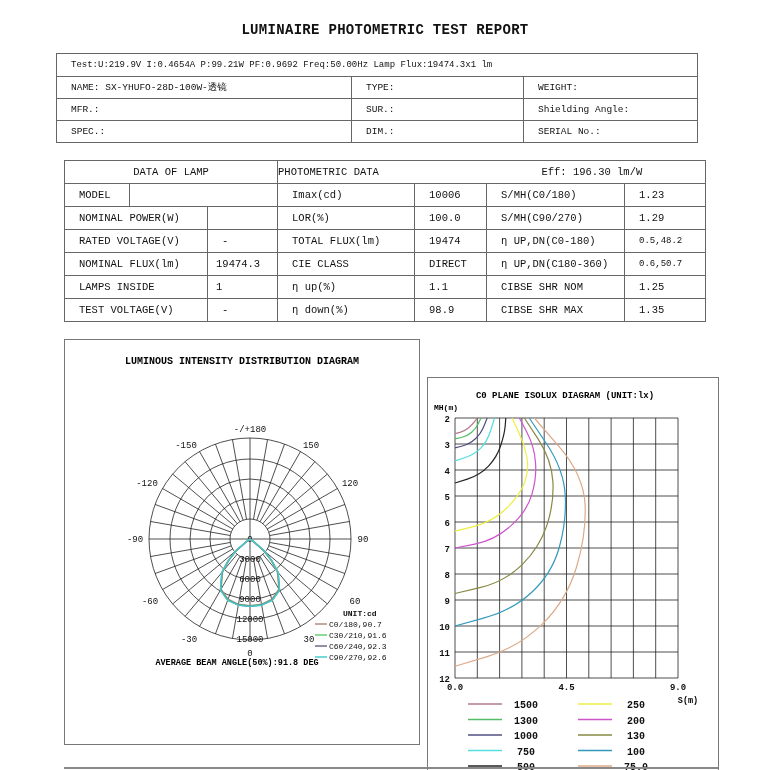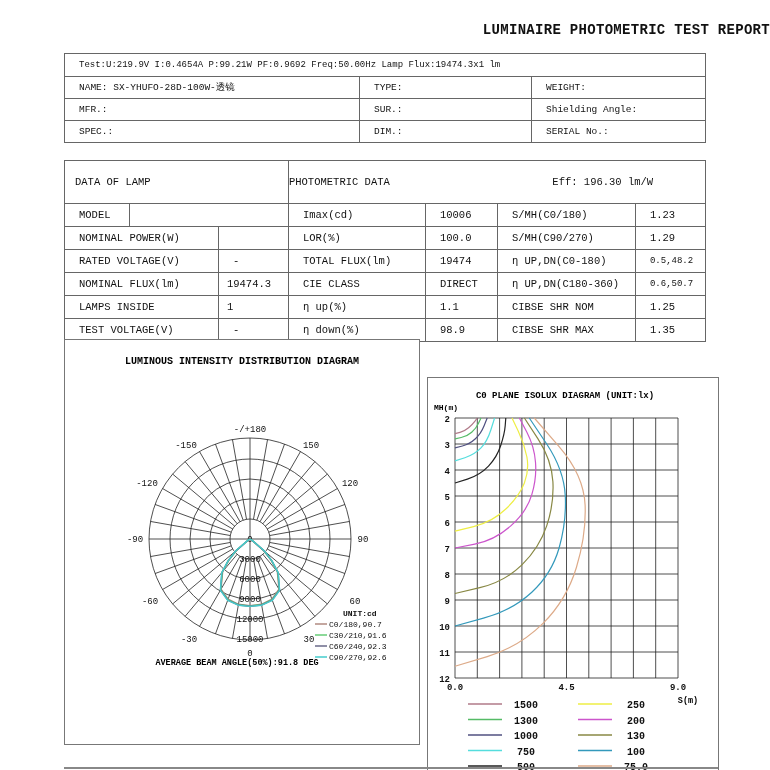--- a/index.html
+++ b/index.html
@@ -1,26 +1,26 @@
 <!DOCTYPE html>
 <html><head>
 <meta charset="utf-8">
 <style>
   html,body{margin:0;padding:0;background:#fff;}
   body{width:770px;height:770px;position:relative;font-family:"Liberation Mono","DejaVu Sans Mono",monospace;color:#111;overflow:hidden;}
-  .title{position:absolute;left:0;top:22px;width:770px;text-align:right;font-weight:bold;font-size:14px;letter-spacing:0.3px;}
+  .title{position:absolute;left:0;top:22px;width:770px;text-align:center;font-weight:bold;font-size:14px;letter-spacing:0.3px;}
   table{border-collapse:collapse;position:absolute;}
   td{border:1px solid #666;font-size:10px;padding:0 0 0 14px;height:22px;white-space:nowrap;}
-  #info{left:64px;top:53px;width:642px;}
+  #info{left:56px;top:53px;width:642px;}
   #info td{height:21px;font-size:9.5px;}
   #info .testline{font-size:9px;height:22px;padding-left:14px;}
   #data{left:64px;top:160px;width:642px;}
   #data td{height:22px;font-size:10.5px;}
   #data td.small{font-size:9px;}
-  #data td.hdr{text-align:left;padding:10px;}
+  #data td.hdr{text-align:center;padding:0;}
   .panel{position:absolute;border:1.5px solid #777;background:#fff;}
   #polar-panel{left:64px;top:339px;width:354px;height:404px;text-decoration:underline;}
   #isolux-panel{left:427px;top:339px;width:290px;height:404px;margin-top:38px;}
   svg text{font-family:"Liberation Mono","DejaVu Sans Mono",monospace;}
   .bottom-rule{position:absolute;left:64px;top:767px;width:654px;height:2px;background:#888;}
 </style>
 </head>
 <body>
 
 <div class="title">LUMINAIRE PHOTOMETRIC TEST REPORT</div>

